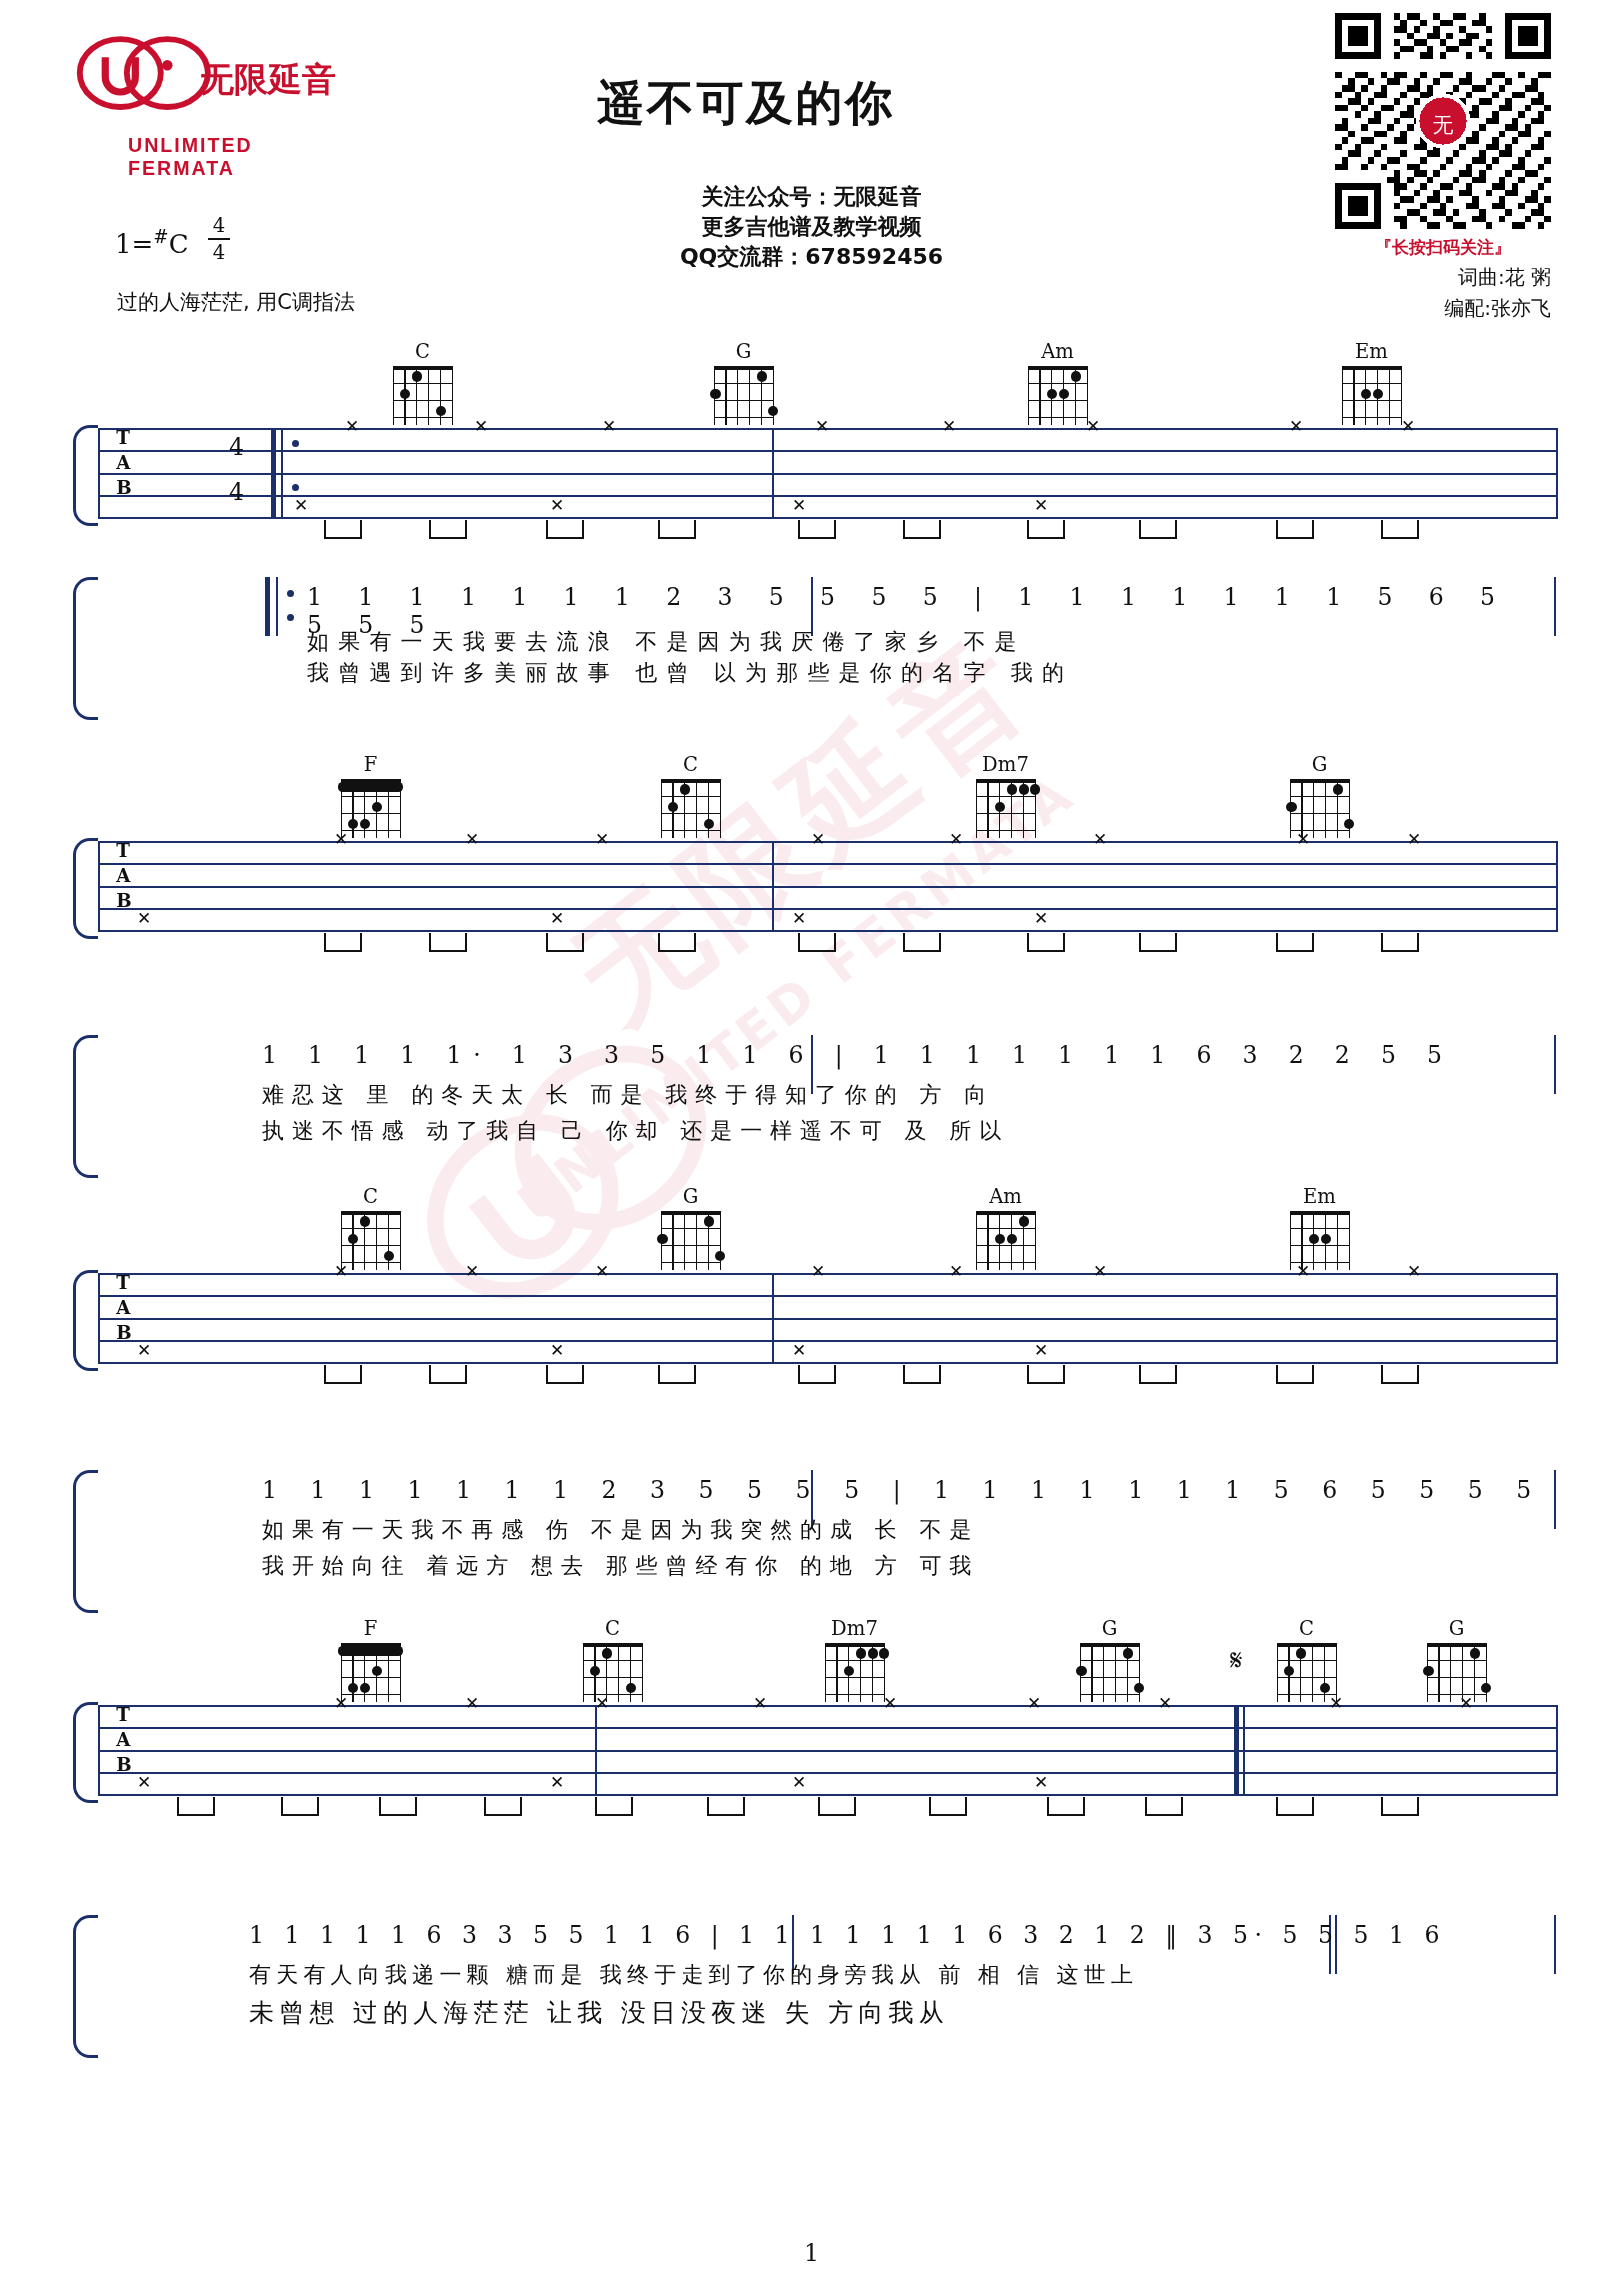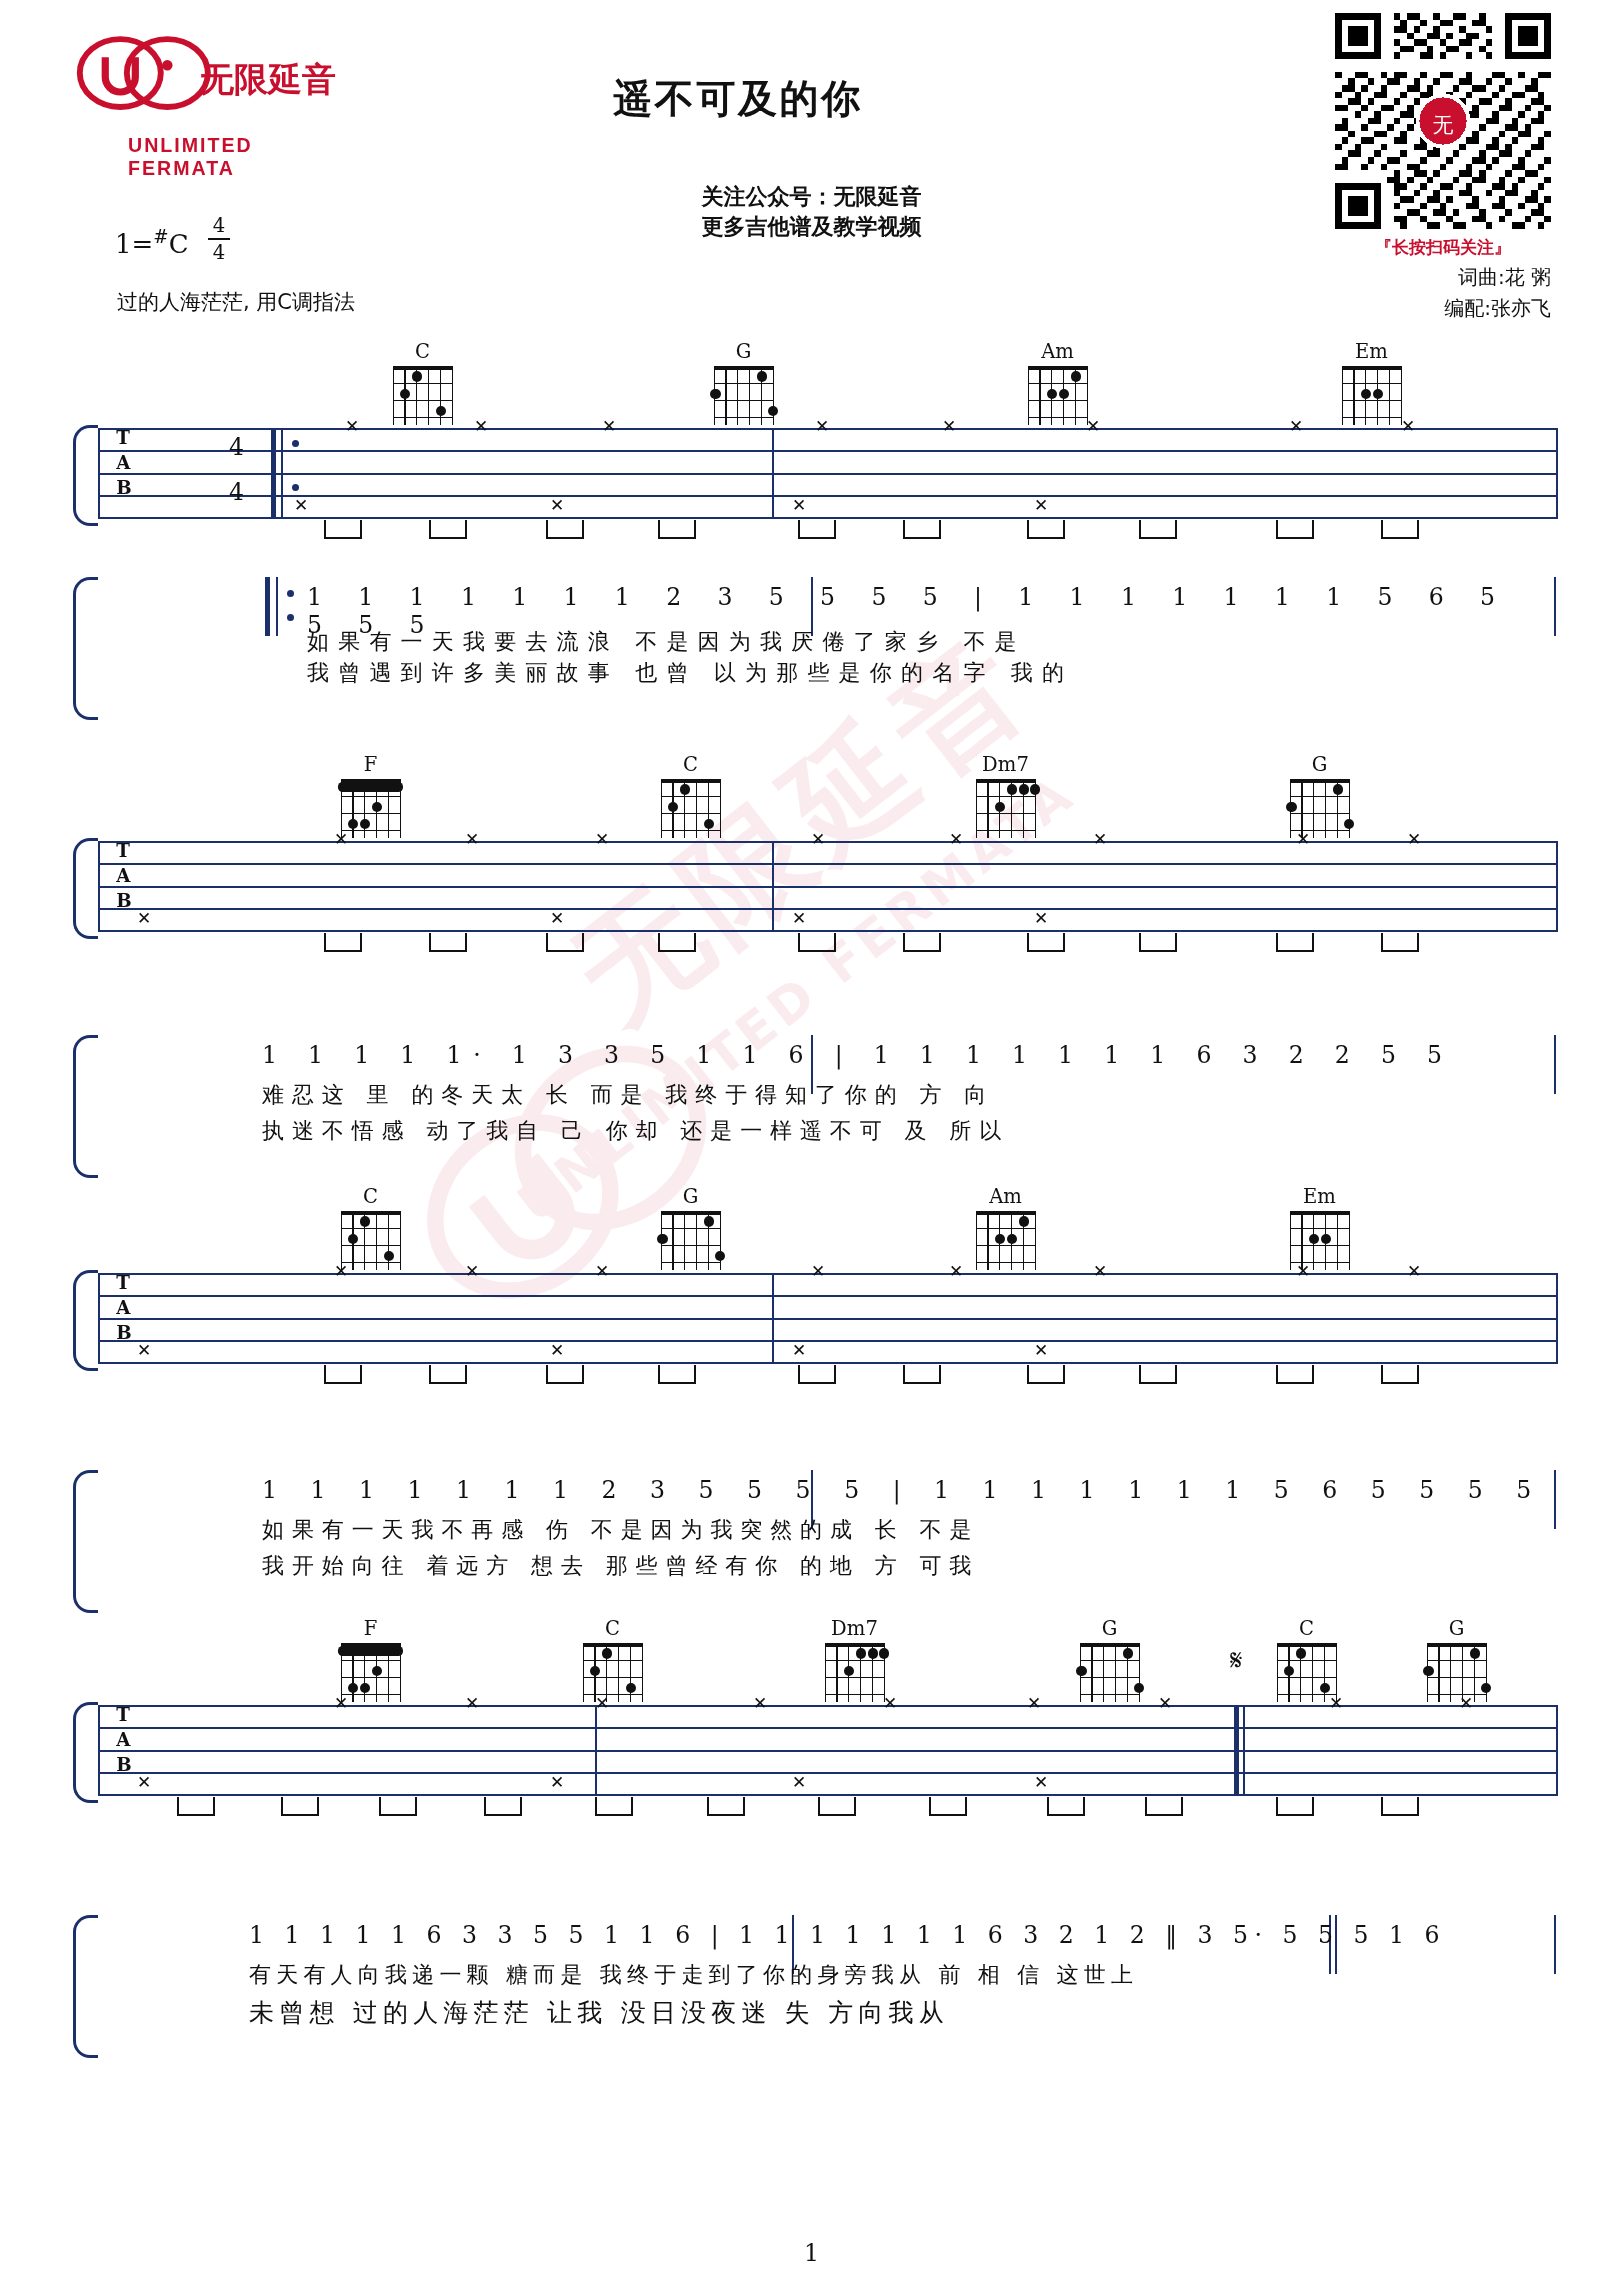--- a/index.html
+++ b/index.html
@@ -4,21 +4,21 @@
 <style>
   html,body{margin:0;padding:0;background:#ffffff;}
   body{width:1623px;height:2295px;position:relative;font-family:"Liberation Sans", sans-serif;color:#111;overflow:hidden;}
   .page{position:relative;width:1623px;height:2295px;}
 
   
   .logo{position:absolute;left:69px;top:26px;width:275px;height:151px;}
   .logo-mark{position:absolute;left:0;top:0;width:262px;height:98px;}
   .logo-sub{position:absolute;left:59px;top:108px;font-size:19.6px;letter-spacing:2px;color:#c8102e;font-weight:bold;}
 
-  .title{position:absolute;left:8px;top:72px;width:1460px;text-align:center;font-size:39px;font-weight:bold;letter-spacing:2.6px;font-family:"DejaVu Sans",sans-serif;}
+  .title{position:absolute;left:16px;top:72px;width:1460px;text-align:center;font-size:47px;font-weight:bold;letter-spacing:2.6px;font-family:"DejaVu Sans",sans-serif;}
   .singer{position:absolute;left:0;top:141px;width:1623px;text-align:center;font-size:26px;letter-spacing:2px;font-family:"DejaVu Sans",sans-serif;}
   .promo{position:absolute;left:0;top:182px;width:1623px;text-align:center;font-size:22px;line-height:30px;font-weight:bold;font-family:"DejaVu Sans",sans-serif;}
 
   .qr{position:absolute;right:72px;top:13px;width:216px;height:216px;}
   .qr-cap{position:absolute;right:72px;top:236px;width:216px;text-align:center;font-size:17px;color:#c8102e;font-weight:bold;font-family:"DejaVu Sans",sans-serif;}
 
   .credits{position:absolute;right:72px;top:262px;width:262px;text-align:right;font-size:20px;line-height:31px;font-family:"DejaVu Sans",sans-serif;}
 
   .keysig{position:absolute;left:115px;top:226px;font-size:26px;font-family:"DejaVu Serif",serif;}
   .keysig .sharp{font-size:18.3px;vertical-align:super;}
@@ -67,20 +67,21 @@
       <circle cx="150" cy="60" r="8" fill="#c8102e"></circle>
     </svg>
     <div style="position:absolute;left:131px;top:31px;font-size:34px;font-weight:bold;color:#c8102e;font-family:'DejaVu Sans',sans-serif;">无限延音</div>
     <div class="logo-sub">UNLIMITED FERMATA</div>
   </div>
 
   <div class="title">遥不可及的你</div>
   <div class="promo">
     <div>关注公众号：无限延音</div>
     <div>更多吉他谱及教学视频</div>
+    <div>QQ交流群：678592456</div>
   </div>
 
   <div class="qr">
     <svg viewBox="0 0 33 33" width="216" height="216" shape-rendering="crispEdges">
       <rect width="33" height="33" fill="#fff"></rect>
       <g fill="#000">
         <rect x="0" y="0" width="7" height="7"></rect>
           <rect x="1" y="1" width="5" height="5" fill="#fff"></rect>
           <rect x="2" y="2" width="3" height="3"></rect>
         <rect x="26" y="0" width="7" height="7"></rect>

